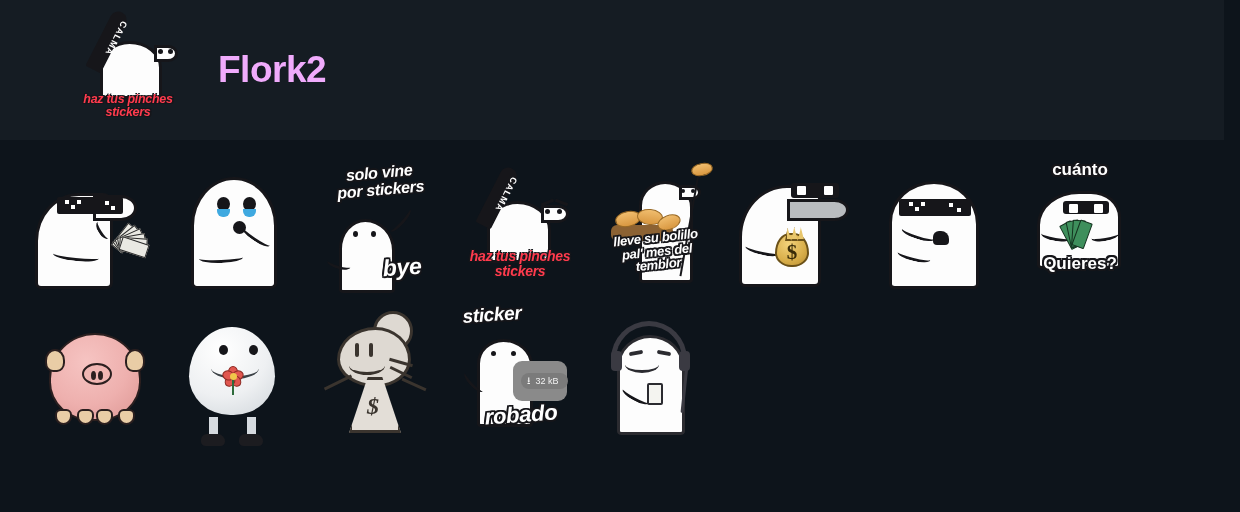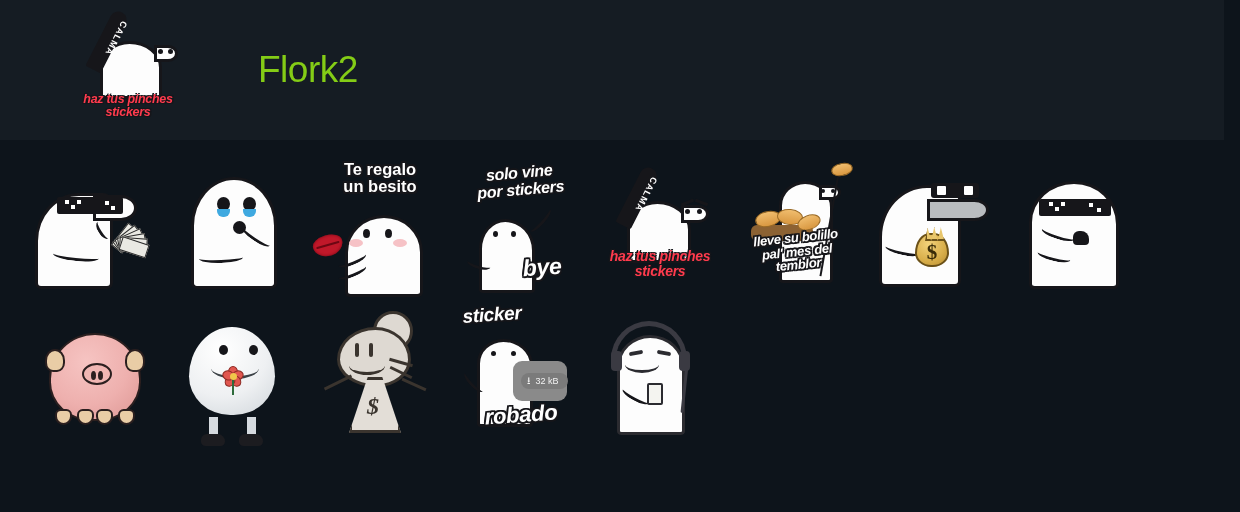--- a/index.html
+++ b/index.html
@@ -18,22 +18,22 @@
     display: flex; align-items: center;
   }
   .avatar-wrap {
     width: 112px; height: 118px;
     margin-left: 72px;
     position: relative;
     flex: 0 0 auto;
   }
   .title-block { margin-left: 34px; }
   .pack-title {
-    color: #84cc16; font-size: 37px; font-weight: 400;
-    letter-spacing: -0.5px; line-height: 1.1; margin-left: 40px;
+    color: #f0abfc; font-size: 37px; font-weight: 700;
+    letter-spacing: -0.5px; line-height: 1.1;
   }
   .pack-id {
     color: #7d868e; font-size: 23px; font-weight: 400;
     margin-top: 13px; letter-spacing: 0.2px;
   }
 
   
   .grid {
     position: absolute; left: 0; top: 140px;
     width: 1240px; height: 372px;
@@ -380,34 +380,20 @@
       <div class="eye" style="left:42px;top:38px;width:13px;height:14px;"></div>
       <div class="eye" style="left:68px;top:38px;width:13px;height:14px;"></div>
       <div style="position:absolute;left:42px;top:50px;width:13px;height:8px;background:#3fa9e0;border-radius:0 0 6px 6px;"></div>
       <div style="position:absolute;left:68px;top:50px;width:13px;height:8px;background:#3fa9e0;border-radius:0 0 6px 6px;"></div>
       <div style="position:absolute;left:58px;top:62px;width:13px;height:13px;background:#16161a;border-radius:50%;"></div>
       <div class="arm" style="left:24px;top:94px;width:44px;transform:rotate(-2deg);"></div>
       <div class="arm" style="left:64px;top:72px;width:34px;transform:rotate(34deg);"></div>
     </div>
   </div>
 
-  <div class="sticker">
-    <div class="stage">
-      <div class="cap cap-plain" style="left:-2px;top:2px;width:134px;font-size:16.5px;">Te regalo
-un besito</div>
-      <div class="flork body-tall" style="left:30px;top:56px;width:78px;height:82px;border-radius:42px 42px 6px 6px / 40px 40px 5px 5px;"></div>
-      <div class="eye" style="left:48px;top:70px;width:7px;height:9px;"></div>
-      <div class="eye" style="left:70px;top:70px;width:7px;height:9px;"></div>
-      <div style="position:absolute;left:34px;top:80px;width:14px;height:8px;background:#f6c2c6;border-radius:50%;"></div>
-      <div style="position:absolute;left:78px;top:80px;width:14px;height:8px;background:#f6c2c6;border-radius:50%;"></div>
-      <div class="lips" style="left:-2px;top:76px;"></div>
-      <div class="arm" style="left:22px;top:96px;width:30px;transform:rotate(-22deg);"></div>
-      <div class="arm" style="left:22px;top:108px;width:30px;transform:rotate(-22deg);"></div>
-    </div>
-  </div>
 
   <div class="sticker">
     <div class="stage">
       <div class="cap" style="left:-6px;top:6px;width:142px;font-size:16px;transform:rotate(-5deg);">solo vine
 por stickers</div>
       <div class="flork body-tall" style="left:24px;top:60px;width:56px;height:74px;border-radius:30px 34px 5px 5px / 34px 36px 4px 4px;"></div>
       <div class="eye" style="left:38px;top:72px;width:5px;height:6px;"></div>
       <div class="eye" style="left:56px;top:72px;width:5px;height:6px;"></div>
       <div class="arm" style="left:70px;top:56px;width:30px;transform:rotate(-48deg);"></div>
       <div class="arm" style="left:12px;top:100px;width:24px;transform:rotate(16deg);"></div>
@@ -468,20 +454,36 @@
         <div class="deal-px" style="left:22px;top:3px;"></div>
         <div class="deal-px" style="left:50px;top:4px;"></div>
         <div class="deal-px" style="left:58px;top:9px;"></div>
       </div>
       <div class="arm" style="left:26px;top:70px;width:34px;transform:rotate(18deg);"></div>
       <div class="arm" style="left:22px;top:92px;width:34px;transform:rotate(14deg);"></div>
       <div style="position:absolute;left:58px;top:72px;width:16px;height:14px;background:#16161a;border-radius:6px 8px 4px 4px;"></div>
     </div>
   </div>
 
+  <div class="sticker">
+    <div class="stage">
+      <div class="cap cap-plain" style="left:0;top:2px;width:130px;font-size:17px;">cuánto</div>
+      <div class="flork body-wide" style="left:22px;top:32px;width:84px;height:78px;border-radius:42px 30px 5px 5px / 34px 26px 4px 4px;"></div>
+      <div class="shades" style="left:48px;top:42px;width:46px;height:13px;"></div>
+      <div class="arm" style="left:26px;top:72px;width:30px;transform:rotate(10deg);"></div>
+      <div class="arm" style="left:76px;top:72px;width:28px;transform:rotate(-10deg);"></div>
+      <div class="cashgreen" style="left:46px;top:56px;">
+        <i style="transform:rotate(-28deg)"></i>
+        <i style="transform:rotate(-12deg)"></i>
+        <i style="transform:rotate(4deg)"></i>
+        <i style="transform:rotate(20deg)"></i>
+      </div>
+      <div class="cap cap-plain" style="left:0;top:96px;width:130px;font-size:17px;">Quieres?</div>
+    </div>
+  </div>
 
   <div class="sticker">
     <div class="stage">
       <div class="pig">
         <div class="ear" style="left:-6px;"></div>
         <div class="ear" style="right:-6px;"></div>
         <div class="snoutp"></div>
         <div class="hoof" style="left:4px;"></div>
         <div class="hoof" style="left:26px;"></div>
         <div class="hoof" style="right:26px;"></div>

